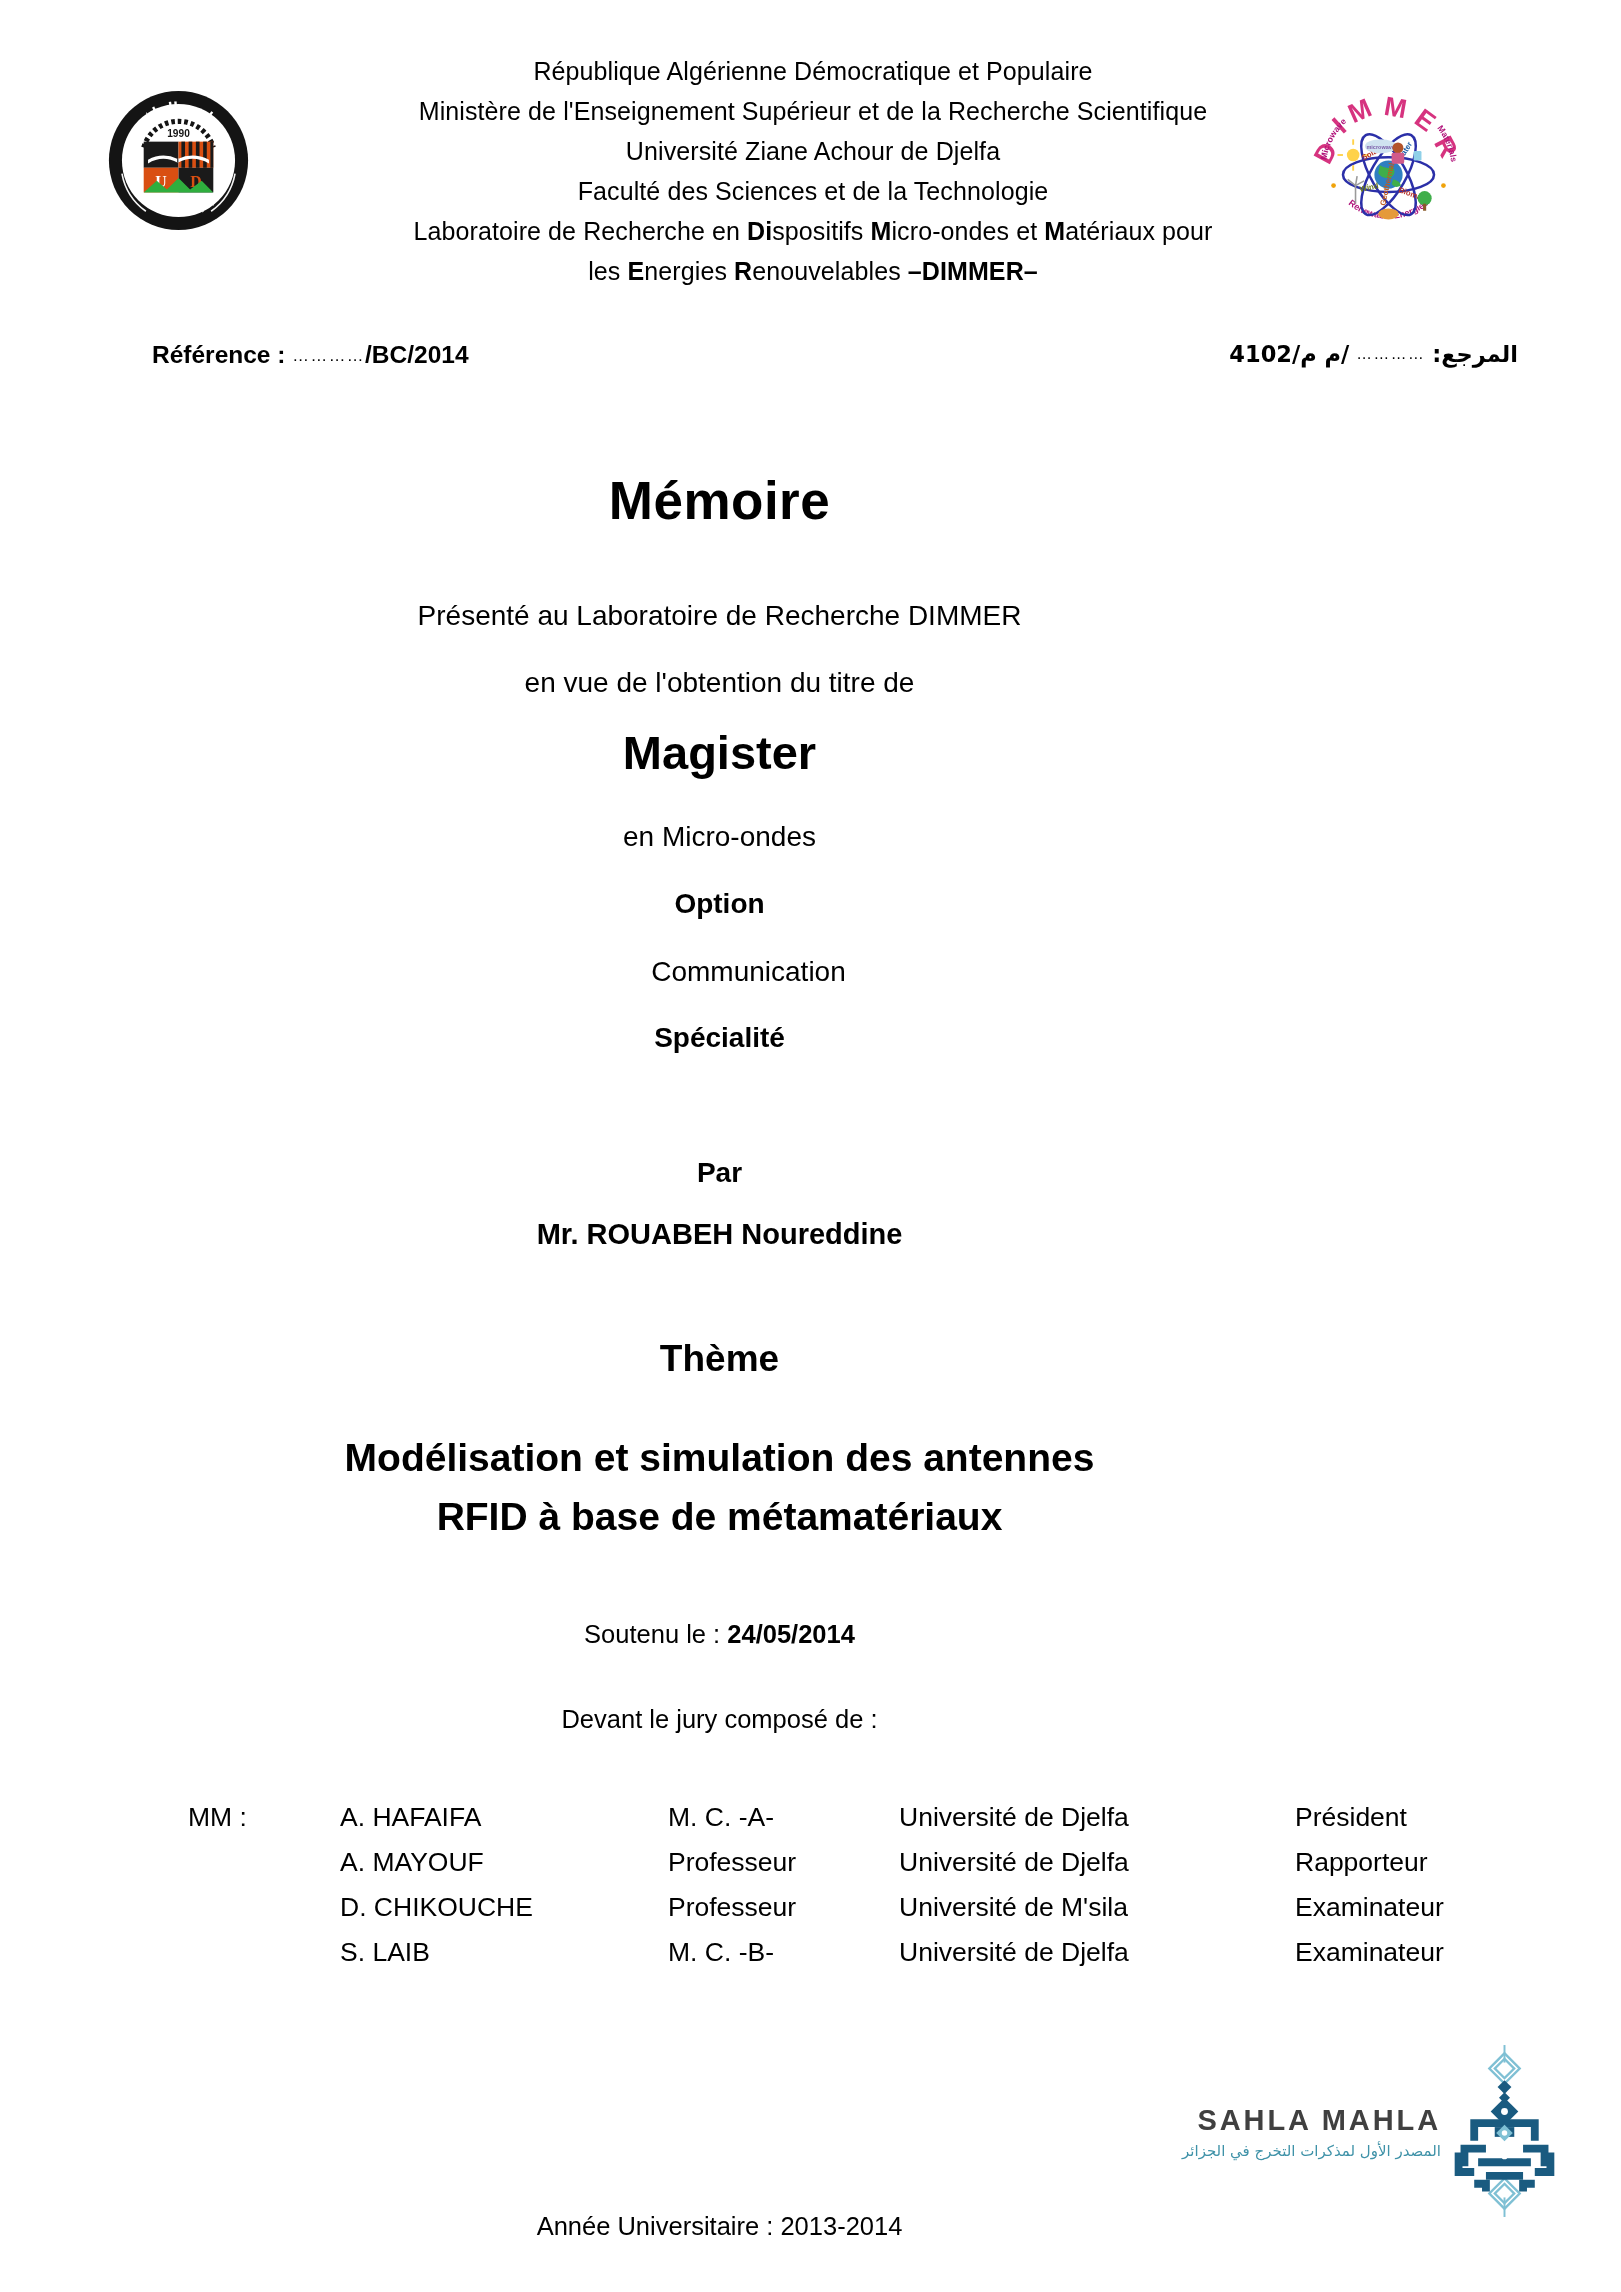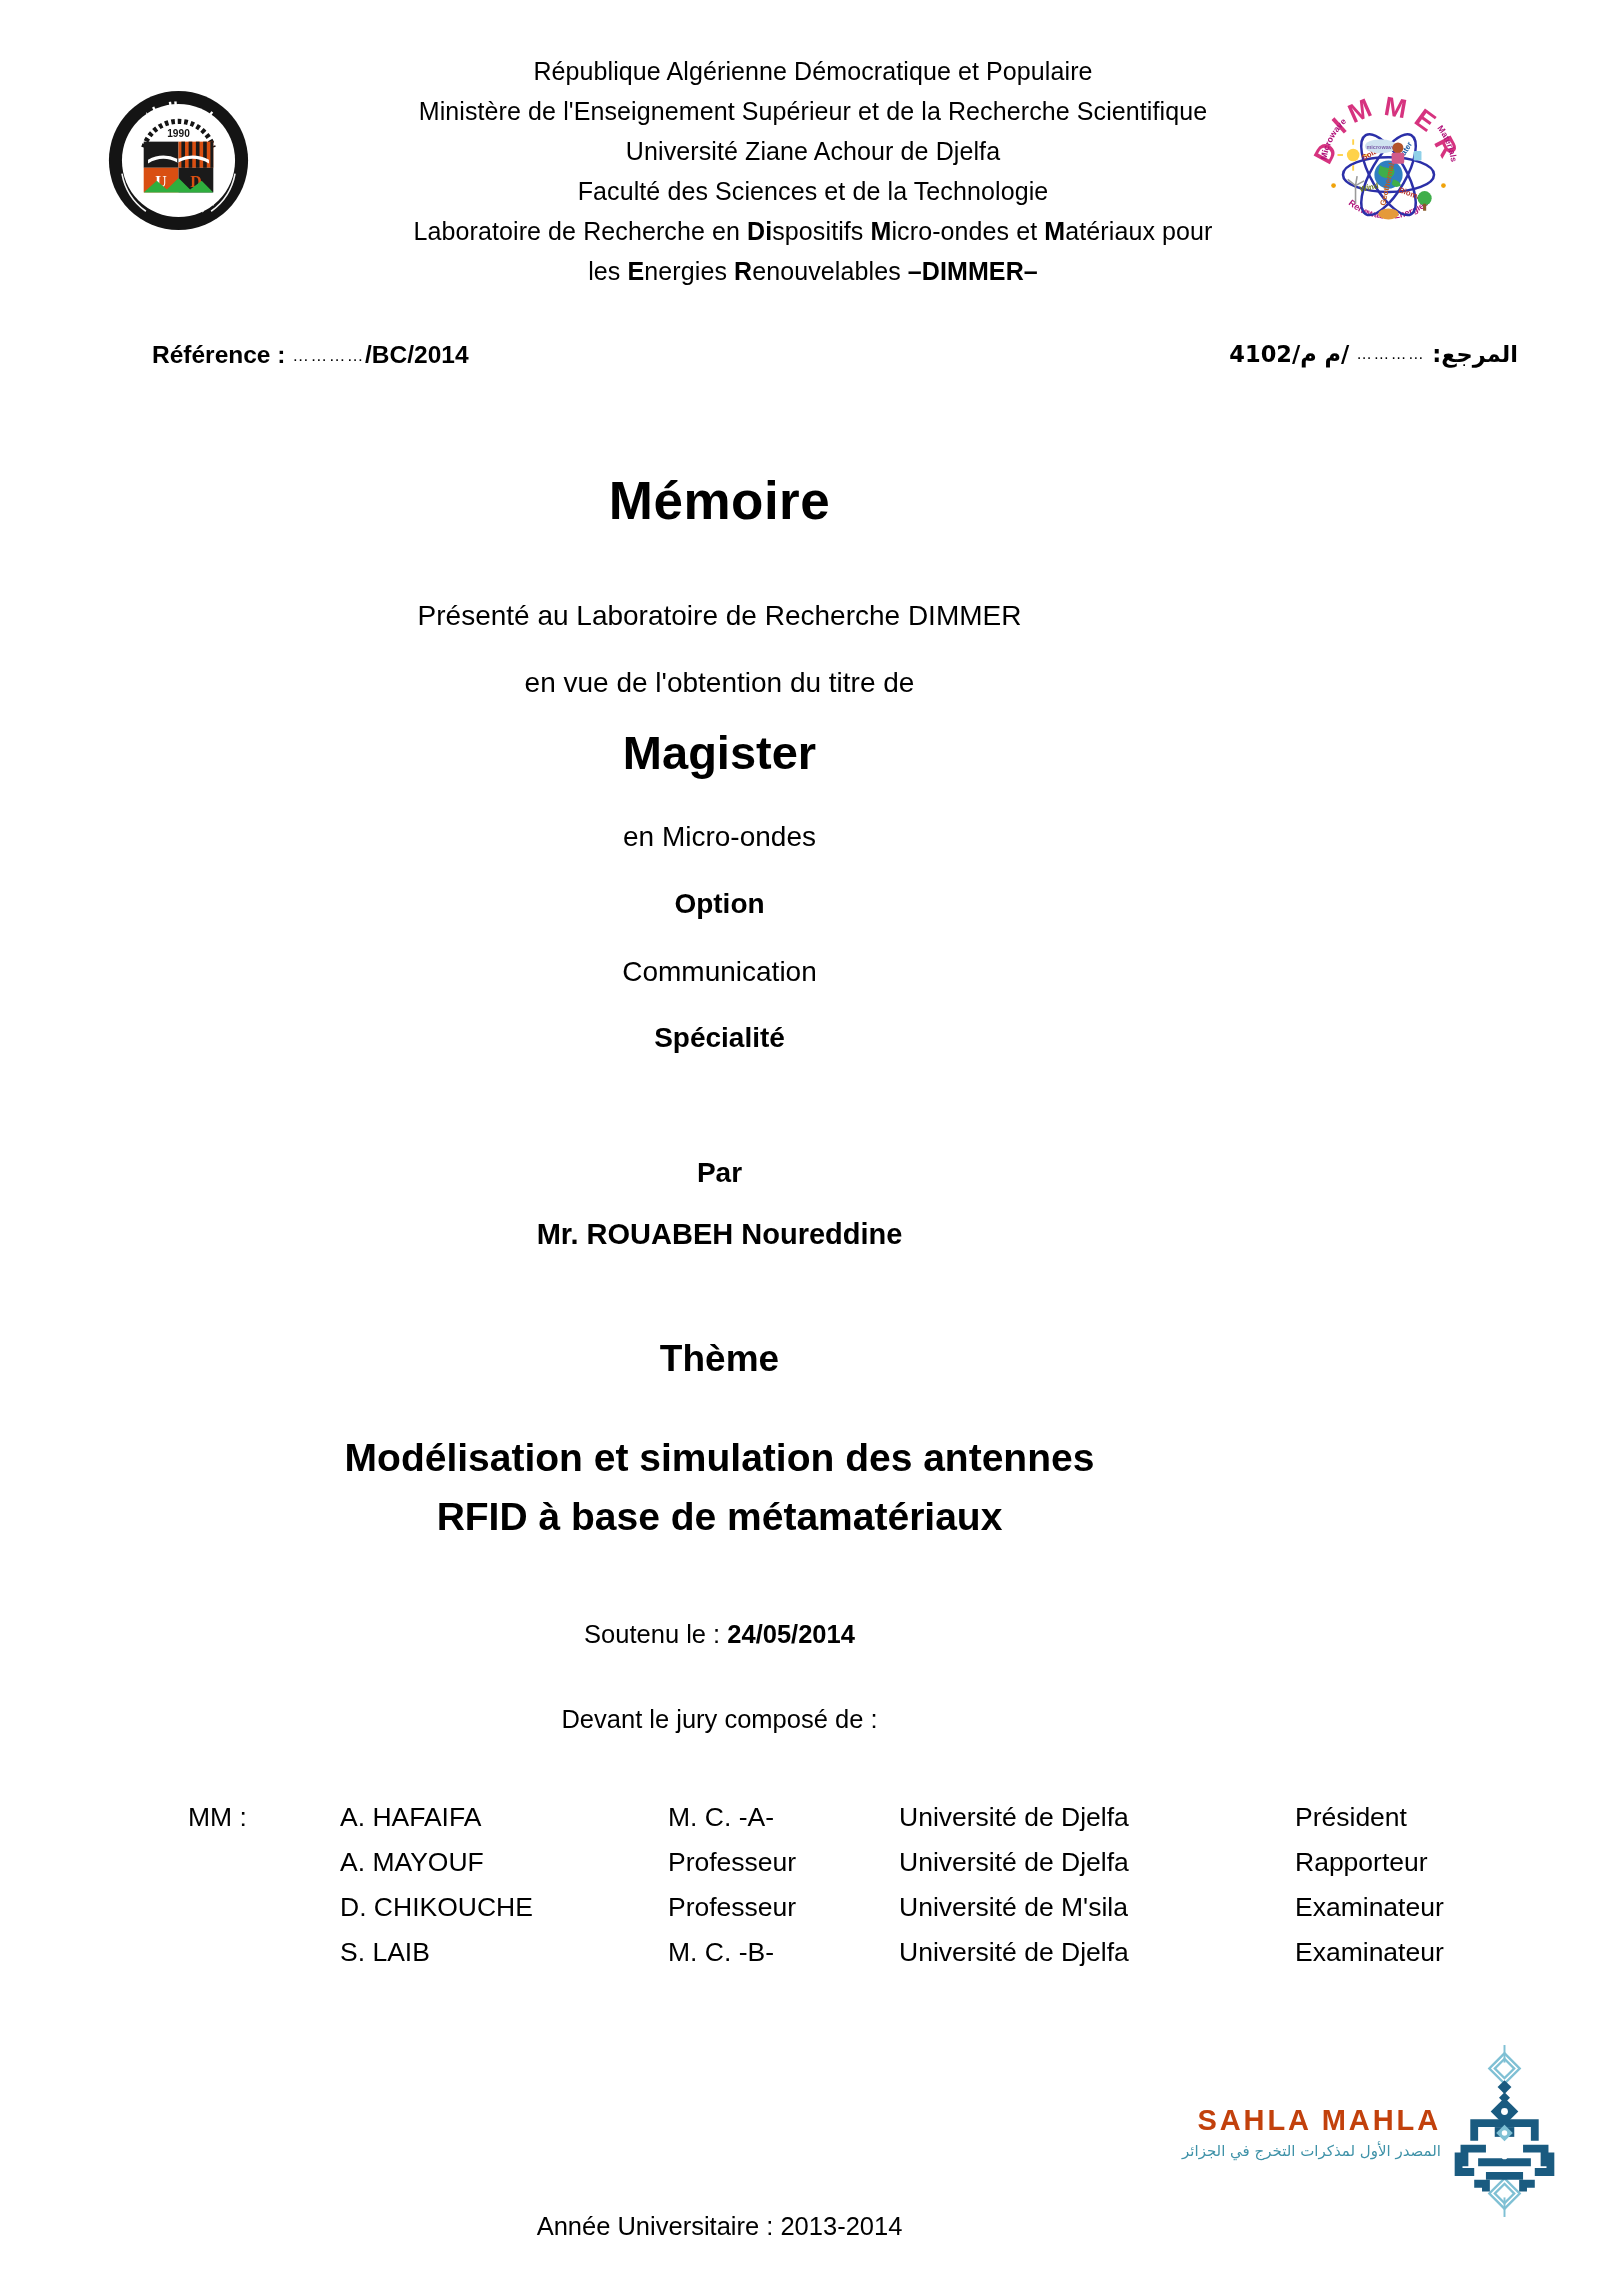--- a/index.html
+++ b/index.html
@@ -129,20 +129,21 @@
     font-size: 28px;
   }
   .t-option {
     top: 888px;
     font-size: 28px;
     font-weight: bold;
   }
   .t-communication {
     top: 956px;
     font-size: 28px;
+    padding-left: 29px;
   }
   .t-specialite {
     top: 1022px;
     font-size: 28px;
     font-weight: bold;
   }
   .t-electronique {
     top: 1089px;
     font-size: 28px;
   }
@@ -221,21 +222,21 @@
     position: absolute;
     left: 0;
     top: 55px;
     width: 294px;
     text-align: right;
   }
   .wm-title {
     font-size: 29px;
     font-weight: bold;
     letter-spacing: 2.9px;
-    color: #c2410c;
+    color: #404040;
     font-family: "Liberation Sans", sans-serif;
   }
   .wm-sub {
     font-size: 15px;
     color: #3f92a8;
     font-family: "DejaVu Sans", sans-serif;
     direction: rtl;
     margin-top: 4.9px;
   }
   .wm-orn {

